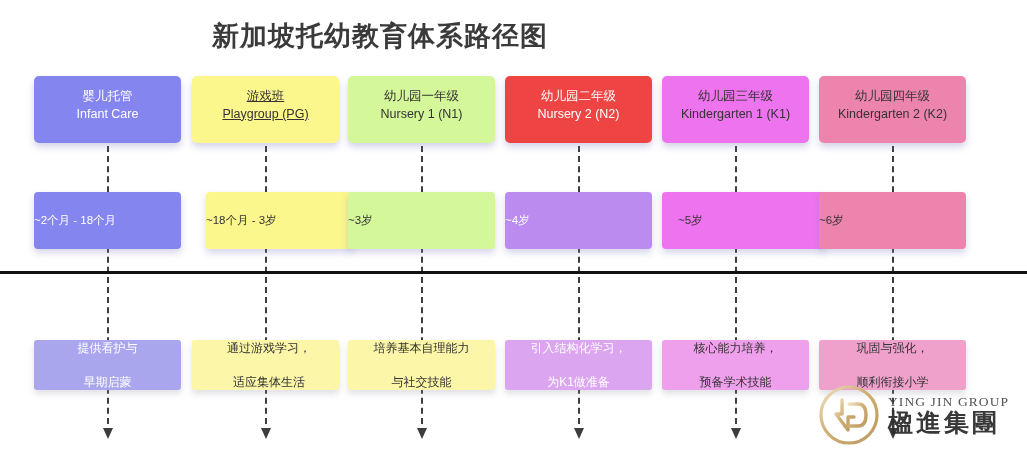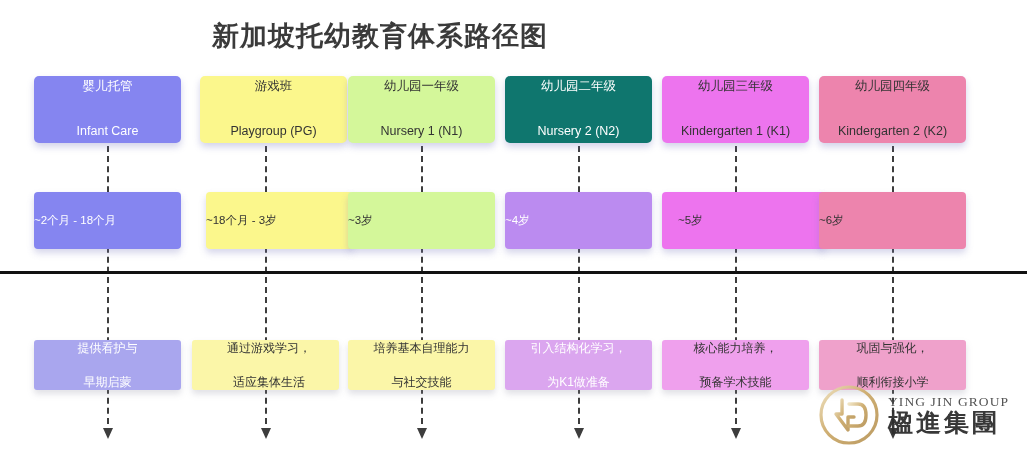--- a/index.html
+++ b/index.html
@@ -55,23 +55,23 @@
   
   .stage-card {
     position: absolute;
     top: 76px;
     height: 67px;
     border-radius: 5px;
     box-shadow: 0 4px 7px rgba(120,120,190,0.33);
     display: flex;
     flex-direction: column;
     align-items: center;
-    justify-content: space-between;
+    justify-content: flex-start;
     box-sizing: border-box;
-    padding: 2px 4px;
+    padding: 12px 4px;
   }
   .stage-cn {
     font-size: 12.5px;
     line-height: 1.42;
     white-space: nowrap;
   }
   .stage-en {
     font-size: 12.5px;
     line-height: 1.42;
     white-space: nowrap;
@@ -176,21 +176,21 @@
       </div>
       <div class="age-card" style="left: 34px; width: 147px; background: rgb(133, 133, 240); color: rgb(255, 255, 255);">
         <span>~2个月 - 18个月</span>
       </div>
       <div class="desc-card" style="left: 34px; width: 147px; background: rgb(169, 166, 238); color: rgb(255, 255, 255);">
         <div>提供看护与</div>
         <div>早期启蒙</div>
       </div>
       <div class="connector" style="left: 265px;"></div>
       <div class="arrowhead" style="left: 266px;"></div>
-      <div class="stage-card" style="left: 200px; width: 147px; background: rgb(251, 247, 140); color: rgb(51, 51, 51);">
+      <div class="stage-card" style="left: 192px; width: 147px; background: rgb(251, 247, 140); color: rgb(51, 51, 51); text-decoration: underline;">
         <div class="stage-cn">游戏班</div>
         <div class="stage-en">Playgroup (PG)</div>
       </div>
       <div class="age-card" style="left: 192px; width: 147px; background: rgb(251, 247, 140); color: rgb(51, 51, 51); margin-left: 14px;">
         <span>~18个月 - 3岁</span>
       </div>
       <div class="desc-card" style="left: 192px; width: 147px; background: rgb(251, 246, 168); color: rgb(51, 51, 51); padding-left: 10px;">
         <div>通过游戏学习，</div>
         <div>适应集体生活</div>
       </div>
@@ -202,21 +202,21 @@
       </div>
       <div class="age-card" style="left: 348px; width: 147px; background: rgb(212, 247, 154); color: rgb(51, 51, 51);">
         <span>~3岁</span>
       </div>
       <div class="desc-card" style="left: 348px; width: 147px; background: rgb(251, 246, 168); color: rgb(51, 51, 51);">
         <div>培养基本自理能力</div>
         <div>与社交技能</div>
       </div>
       <div class="connector" style="left: 578px;"></div>
       <div class="arrowhead" style="left: 579px;"></div>
-      <div class="stage-card" style="left: 505px; width: 147px; background: #0f766e; color: rgb(255, 255, 255);">
+      <div class="stage-card" style="left: 505px; width: 147px; background: #ef4444; color: rgb(255, 255, 255);">
         <div class="stage-cn">幼儿园二年级</div>
         <div class="stage-en">Nursery 2 (N2)</div>
       </div>
       <div class="age-card" style="left: 505px; width: 147px; background: rgb(187, 139, 240); color: rgb(255, 255, 255);">
         <span>~4岁</span>
       </div>
       <div class="desc-card" style="left: 505px; width: 147px; background: rgb(219, 166, 239); color: rgb(255, 255, 255);">
         <div>引入结构化学习，</div>
         <div>为K1做准备</div>
       </div>

